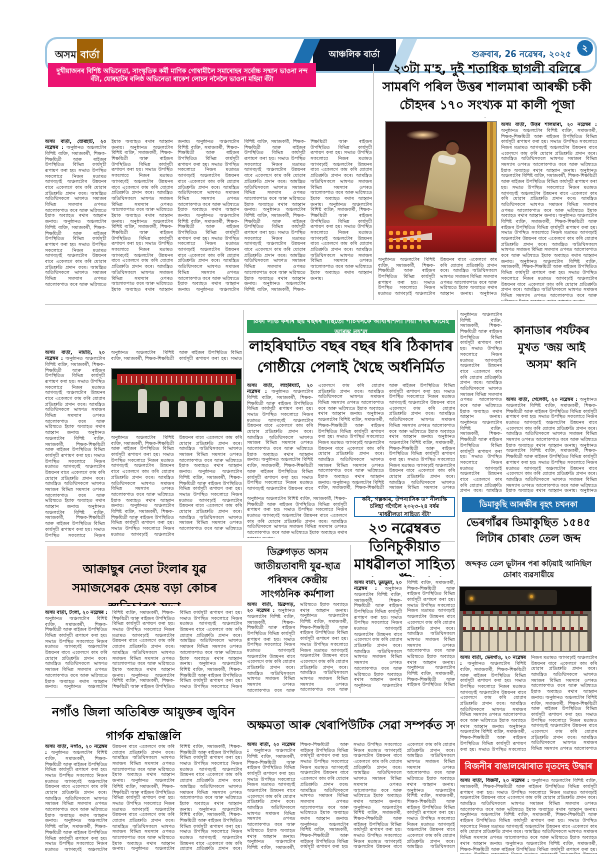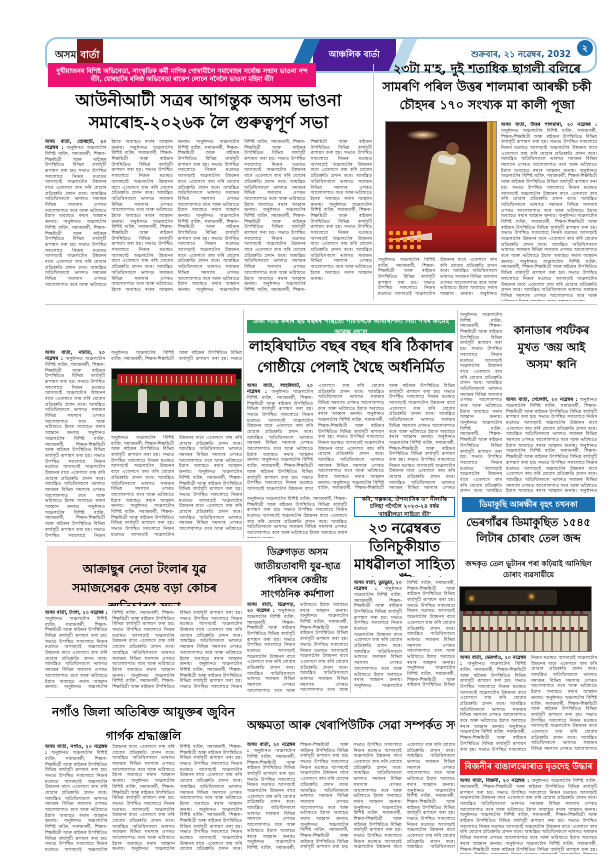--- a/index.html
+++ b/index.html
@@ -4,24 +4,24 @@
 <style>
   html,body{margin:0;padding:0;background:#ffffff;}
   #page{position:relative;width:610px;height:862px;background:#ffffff;overflow:hidden;
         font-family:"DejaVu Sans",sans-serif;color:#1a1a1a;}
   .abs{position:absolute;}
   
   .hdr{box-sizing:border-box;border:2px solid #9cc6e2;border-radius:12px;background:#fff;
        display:flex;align-items:stretch;overflow:hidden;}
   .hdr .seg{display:flex;align-items:center;}
   .brand{font-weight:bold;font-size:10px;padding-left:8px;letter-spacing:.2px;}
-  .brand .b2{color:#fff;background:#7f1d1d;padding:13px 3px;margin-left:1px;border-radius:1px;}
+  .brand .b2{color:#fff;background:#a16207;padding:13px 3px;margin-left:1px;border-radius:1px;}
   .diag-blue{width:16px;background:#1d6fb0;transform:skewX(-24deg);margin-left:10px;}
   .diag-lite{width:14px;background:#bcd9ec;transform:skewX(-24deg);margin-right:8px;}
-  .sect{background:#4c1d95;color:#fff;font-weight:bold;font-size:8.5px;
+  .sect{background:#0f172a;color:#fff;font-weight:bold;font-size:8.5px;
         padding:0 16px;display:flex;align-items:center;}
   .dateln{flex:1;justify-content:flex-end;font-weight:bold;font-size:8.5px;color:#17588f;
           padding-right:24px;}
   .pgnum{position:absolute;right:2px;top:1px;width:16px;height:16px;border-radius:50%;
          background:#1d6fb0;color:#fff;font-weight:bold;font-size:9px;
          display:flex;align-items:center;justify-content:center;}
   
   .kick{color:#fff;font-weight:bold;text-align:center;display:flex;align-items:center;
         justify-content:center;box-sizing:border-box;}
   .kick.pink{background:#ec1472;font-size:6.3px;line-height:1.35;padding:1px 4px;}
@@ -91,26 +91,25 @@
 
   <div class="abs hdr" style="left:45px;top:37px;width:552px;height:36px;">
     <div class="seg brand">
       <span>অসম</span>
         <span class="b2">বাৰ্তা</span>
     </div>
     <div style="flex:1.2"></div>
     <div class="diag-blue"></div>
     <div class="seg sect">আঞ্চলিক বাৰ্তা</div>
     <div class="diag-lite"></div>
-    <div class="seg dateln">শুক্ৰবাৰ, ২১ নৱেম্বৰ, 2032</div>
+    <div class="seg dateln">শুক্ৰবাৰ, 26 নৱেম্বৰ, ২০২৫</div>
     <div class="pgnum">২</div>
   </div>
 
   <div class="abs kick pink" style="left:48px;top:63px;width:268px;height:24px;">দুখীয়াজনৰ বিশিষ্ট অভিনেতা, সাংস্কৃতিক কৰ্মী মাণিক গোস্বামীলৈ সমাৰোহৰ সৰ্বোচ্চ সন্মান ভাওনা নন্দ বঁটা, যোৰহাটৰ বলিষ্ঠ অভিনেতা ৰাকেশ লোচন ননৈলৈ ভাওনা মহিমা বঁটা</div>
-  <div class="abs hl" style="left:45px;top:90px;width:327px;height:46px;font-size:16.5px;line-height:22px;">আউনীআটী সত্ৰৰ আগন্তুক অসম ভাওনা সমাৰোহ-২০২৬ক লৈ গুৰুত্বপূৰ্ণ সভা</div>
   <div class="abs bt c5" style="left:45px;top:139px;width:327px;height:162px;">
     <b>অসম বাৰ্তা, যোৰহাট, ২০ নৱেম্বৰ :</b>
     <span>অনুষ্ঠানত অঞ্চলটোৰ বিশিষ্ট ব্যক্তি, সমাজকৰ্মী, শিক্ষক-শিক্ষয়িত্ৰী আৰু ৰাইজৰ উপস্থিতিত বিভিন্ন কাৰ্যসূচী ৰূপায়ণ কৰা হয়। সভাত উপস্থিত সকলোৱে নিজৰ মতামত আগবঢ়াই অঞ্চলটোৰ উন্নয়নৰ বাবে একেলগে কাম কৰি যোৱাৰ প্ৰতিশ্ৰুতি প্ৰদান কৰে। আমন্ত্ৰিত অতিথিসকলে ভাষণত সমাজৰ বিভিন্ন সমস্যাৰ ওপৰত আলোকপাত কৰে আৰু ভৱিষ্যতে ইয়াক অব্যাহত ৰখাৰ আহ্বান জনায়। অনুষ্ঠানত অঞ্চলটোৰ বিশিষ্ট ব্যক্তি, সমাজকৰ্মী, শিক্ষক-শিক্ষয়িত্ৰী আৰু ৰাইজৰ উপস্থিতিত বিভিন্ন কাৰ্যসূচী ৰূপায়ণ কৰা হয়। সভাত উপস্থিত সকলোৱে নিজৰ মতামত আগবঢ়াই অঞ্চলটোৰ উন্নয়নৰ বাবে একেলগে কাম কৰি যোৱাৰ প্ৰতিশ্ৰুতি প্ৰদান কৰে। আমন্ত্ৰিত অতিথিসকলে ভাষণত সমাজৰ বিভিন্ন সমস্যাৰ ওপৰত আলোকপাত কৰে আৰু ভৱিষ্যতে ইয়াক অব্যাহত ৰখাৰ আহ্বান জনায়। অনুষ্ঠানত অঞ্চলটোৰ বিশিষ্ট ব্যক্তি, সমাজকৰ্মী, শিক্ষক-শিক্ষয়িত্ৰী আৰু ৰাইজৰ উপস্থিতিত বিভিন্ন কাৰ্যসূচী ৰূপায়ণ কৰা হয়। সভাত উপস্থিত সকলোৱে নিজৰ মতামত আগবঢ়াই অঞ্চলটোৰ উন্নয়নৰ বাবে একেলগে কাম কৰি যোৱাৰ প্ৰতিশ্ৰুতি প্ৰদান কৰে। আমন্ত্ৰিত অতিথিসকলে ভাষণত সমাজৰ বিভিন্ন সমস্যাৰ ওপৰত আলোকপাত কৰে আৰু ভৱিষ্যতে ইয়াক অব্যাহত ৰখাৰ আহ্বান জনায়। অনুষ্ঠানত অঞ্চলটোৰ বিশিষ্ট ব্যক্তি, সমাজকৰ্মী, শিক্ষক-শিক্ষয়িত্ৰী আৰু ৰাইজৰ উপস্থিতিত বিভিন্ন কাৰ্যসূচী ৰূপায়ণ কৰা হয়। সভাত উপস্থিত সকলোৱে নিজৰ মতামত আগবঢ়াই অঞ্চলটোৰ উন্নয়নৰ বাবে একেলগে কাম কৰি যোৱাৰ প্ৰতিশ্ৰুতি প্ৰদান কৰে। আমন্ত্ৰিত অতিথিসকলে ভাষণত সমাজৰ বিভিন্ন সমস্যাৰ ওপৰত আলোকপাত কৰে আৰু ভৱিষ্যতে ইয়াক অব্যাহত ৰখাৰ আহ্বান জনায়। অনুষ্ঠানত অঞ্চলটোৰ বিশিষ্ট ব্যক্তি, সমাজকৰ্মী, শিক্ষক-শিক্ষয়িত্ৰী আৰু ৰাইজৰ উপস্থিতিত বিভিন্ন কাৰ্যসূচী ৰূপায়ণ কৰা হয়। সভাত উপস্থিত সকলোৱে নিজৰ মতামত আগবঢ়াই অঞ্চলটোৰ উন্নয়নৰ বাবে একেলগে কাম কৰি যোৱাৰ প্ৰতিশ্ৰুতি প্ৰদান কৰে। আমন্ত্ৰিত অতিথিসকলে ভাষণত সমাজৰ বিভিন্ন সমস্যাৰ ওপৰত আলোকপাত কৰে আৰু ভৱিষ্যতে ইয়াক অব্যাহত ৰখাৰ আহ্বান জনায়। অনুষ্ঠানত অঞ্চলটোৰ বিশিষ্ট ব্যক্তি, সমাজকৰ্মী, শিক্ষক-শিক্ষয়িত্ৰী আৰু ৰাইজৰ উপস্থিতিত বিভিন্ন কাৰ্যসূচী ৰূপায়ণ কৰা হয়। সভাত উপস্থিত সকলোৱে নিজৰ মতামত আগবঢ়াই অঞ্চলটোৰ উন্নয়নৰ বাবে একেলগে কাম কৰি যোৱাৰ প্ৰতিশ্ৰুতি প্ৰদান কৰে। আমন্ত্ৰিত অতিথিসকলে ভাষণত সমাজৰ বিভিন্ন সমস্যাৰ ওপৰত আলোকপাত কৰে আৰু ভৱিষ্যতে ইয়াক অব্যাহত ৰখাৰ আহ্বান জনায়। অনুষ্ঠানত অঞ্চলটোৰ বিশিষ্ট ব্যক্তি, সমাজকৰ্মী, শিক্ষক-শিক্ষয়িত্ৰী আৰু ৰাইজৰ উপস্থিতিত বিভিন্ন কাৰ্যসূচী ৰূপায়ণ কৰা হয়। সভাত উপস্থিত সকলোৱে নিজৰ মতামত আগবঢ়াই অঞ্চলটোৰ উন্নয়নৰ বাবে একেলগে কাম কৰি যোৱাৰ প্ৰতিশ্ৰুতি প্ৰদান কৰে। আমন্ত্ৰিত অতিথিসকলে ভাষণত সমাজৰ বিভিন্ন সমস্যাৰ ওপৰত আলোকপাত কৰে আৰু ভৱিষ্যতে ইয়াক অব্যাহত ৰখাৰ আহ্বান জনায়। অনুষ্ঠানত অঞ্চলটোৰ বিশিষ্ট ব্যক্তি, সমাজকৰ্মী, শিক্ষক-শিক্ষয়িত্ৰী আৰু ৰাইজৰ উপস্থিতিত বিভিন্ন কাৰ্যসূচী ৰূপায়ণ কৰা হয়। সভাত উপস্থিত সকলোৱে নিজৰ মতামত আগবঢ়াই অঞ্চলটোৰ উন্নয়নৰ বাবে একেলগে কাম কৰি যোৱাৰ প্ৰতিশ্ৰুতি প্ৰদান কৰে। আমন্ত্ৰিত অতিথিসকলে ভাষণত সমাজৰ বিভিন্ন সমস্যাৰ ওপৰত আলোকপাত কৰে আৰু ভৱিষ্যতে ইয়াক অব্যাহত ৰখাৰ আহ্বান জনায়। অনুষ্ঠানত অঞ্চলটোৰ বিশিষ্ট ব্যক্তি, সমাজকৰ্মী, শিক্ষক-শিক্ষয়িত্ৰী আৰু ৰাইজৰ উপস্থিতিত বিভিন্ন কাৰ্যসূচী ৰূপায়ণ কৰা হয়। সভাত উপস্থিত সকলোৱে নিজৰ মতামত আগবঢ়াই অঞ্চলটোৰ উন্নয়নৰ বাবে একেলগে কাম কৰি যোৱাৰ প্ৰতিশ্ৰুতি প্ৰদান কৰে। আমন্ত্ৰিত অতিথিসকলে ভাষণত সমাজৰ বিভিন্ন সমস্যাৰ ওপৰত আলোকপাত কৰে আৰু ভৱিষ্যতে ইয়াক অব্যাহত ৰখাৰ আহ্বান জনায়। অনুষ্ঠানত অঞ্চলটোৰ বিশিষ্ট ব্যক্তি, সমাজকৰ্মী, শিক্ষক-শিক্ষয়িত্ৰী আৰু ৰাইজৰ উপস্থিতিত বিভিন্ন কাৰ্যসূচী ৰূপায়ণ কৰা হয়। সভাত উপস্থিত সকলোৱে নিজৰ মতামত আগবঢ়াই অঞ্চলটোৰ উন্নয়নৰ বাবে একেলগে কাম কৰি যোৱাৰ প্ৰতিশ্ৰুতি প্ৰদান কৰে। আমন্ত্ৰিত অতিথিসকলে ভাষণত সমাজৰ বিভিন্ন সমস্যাৰ ওপৰত আলোকপাত কৰে আৰু ভৱিষ্যতে ইয়াক অব্যাহত ৰখাৰ আহ্বান জনায়।</span>
   </div>
 
   <div class="abs hl" style="left:377px;top:60px;width:220px;height:58px;font-size:12.5px;line-height:18px;">২৩টা ম'হ, দুই শতাধিক ছাগলী বলিৰে সামৰণি পৰিল উত্তৰ শালমাৰা আৰক্ষী চকী চৌহদৰ ১৭০ সংখ্যক মা কালী পূজা মহোৎসৱ</div>
   <div class="abs photo pj" style="left:385px;top:121px;width:112px;height:132px;">
     <div class="glow"></div>
     <div class="drape"></div>
     <div class="officer"></div>

